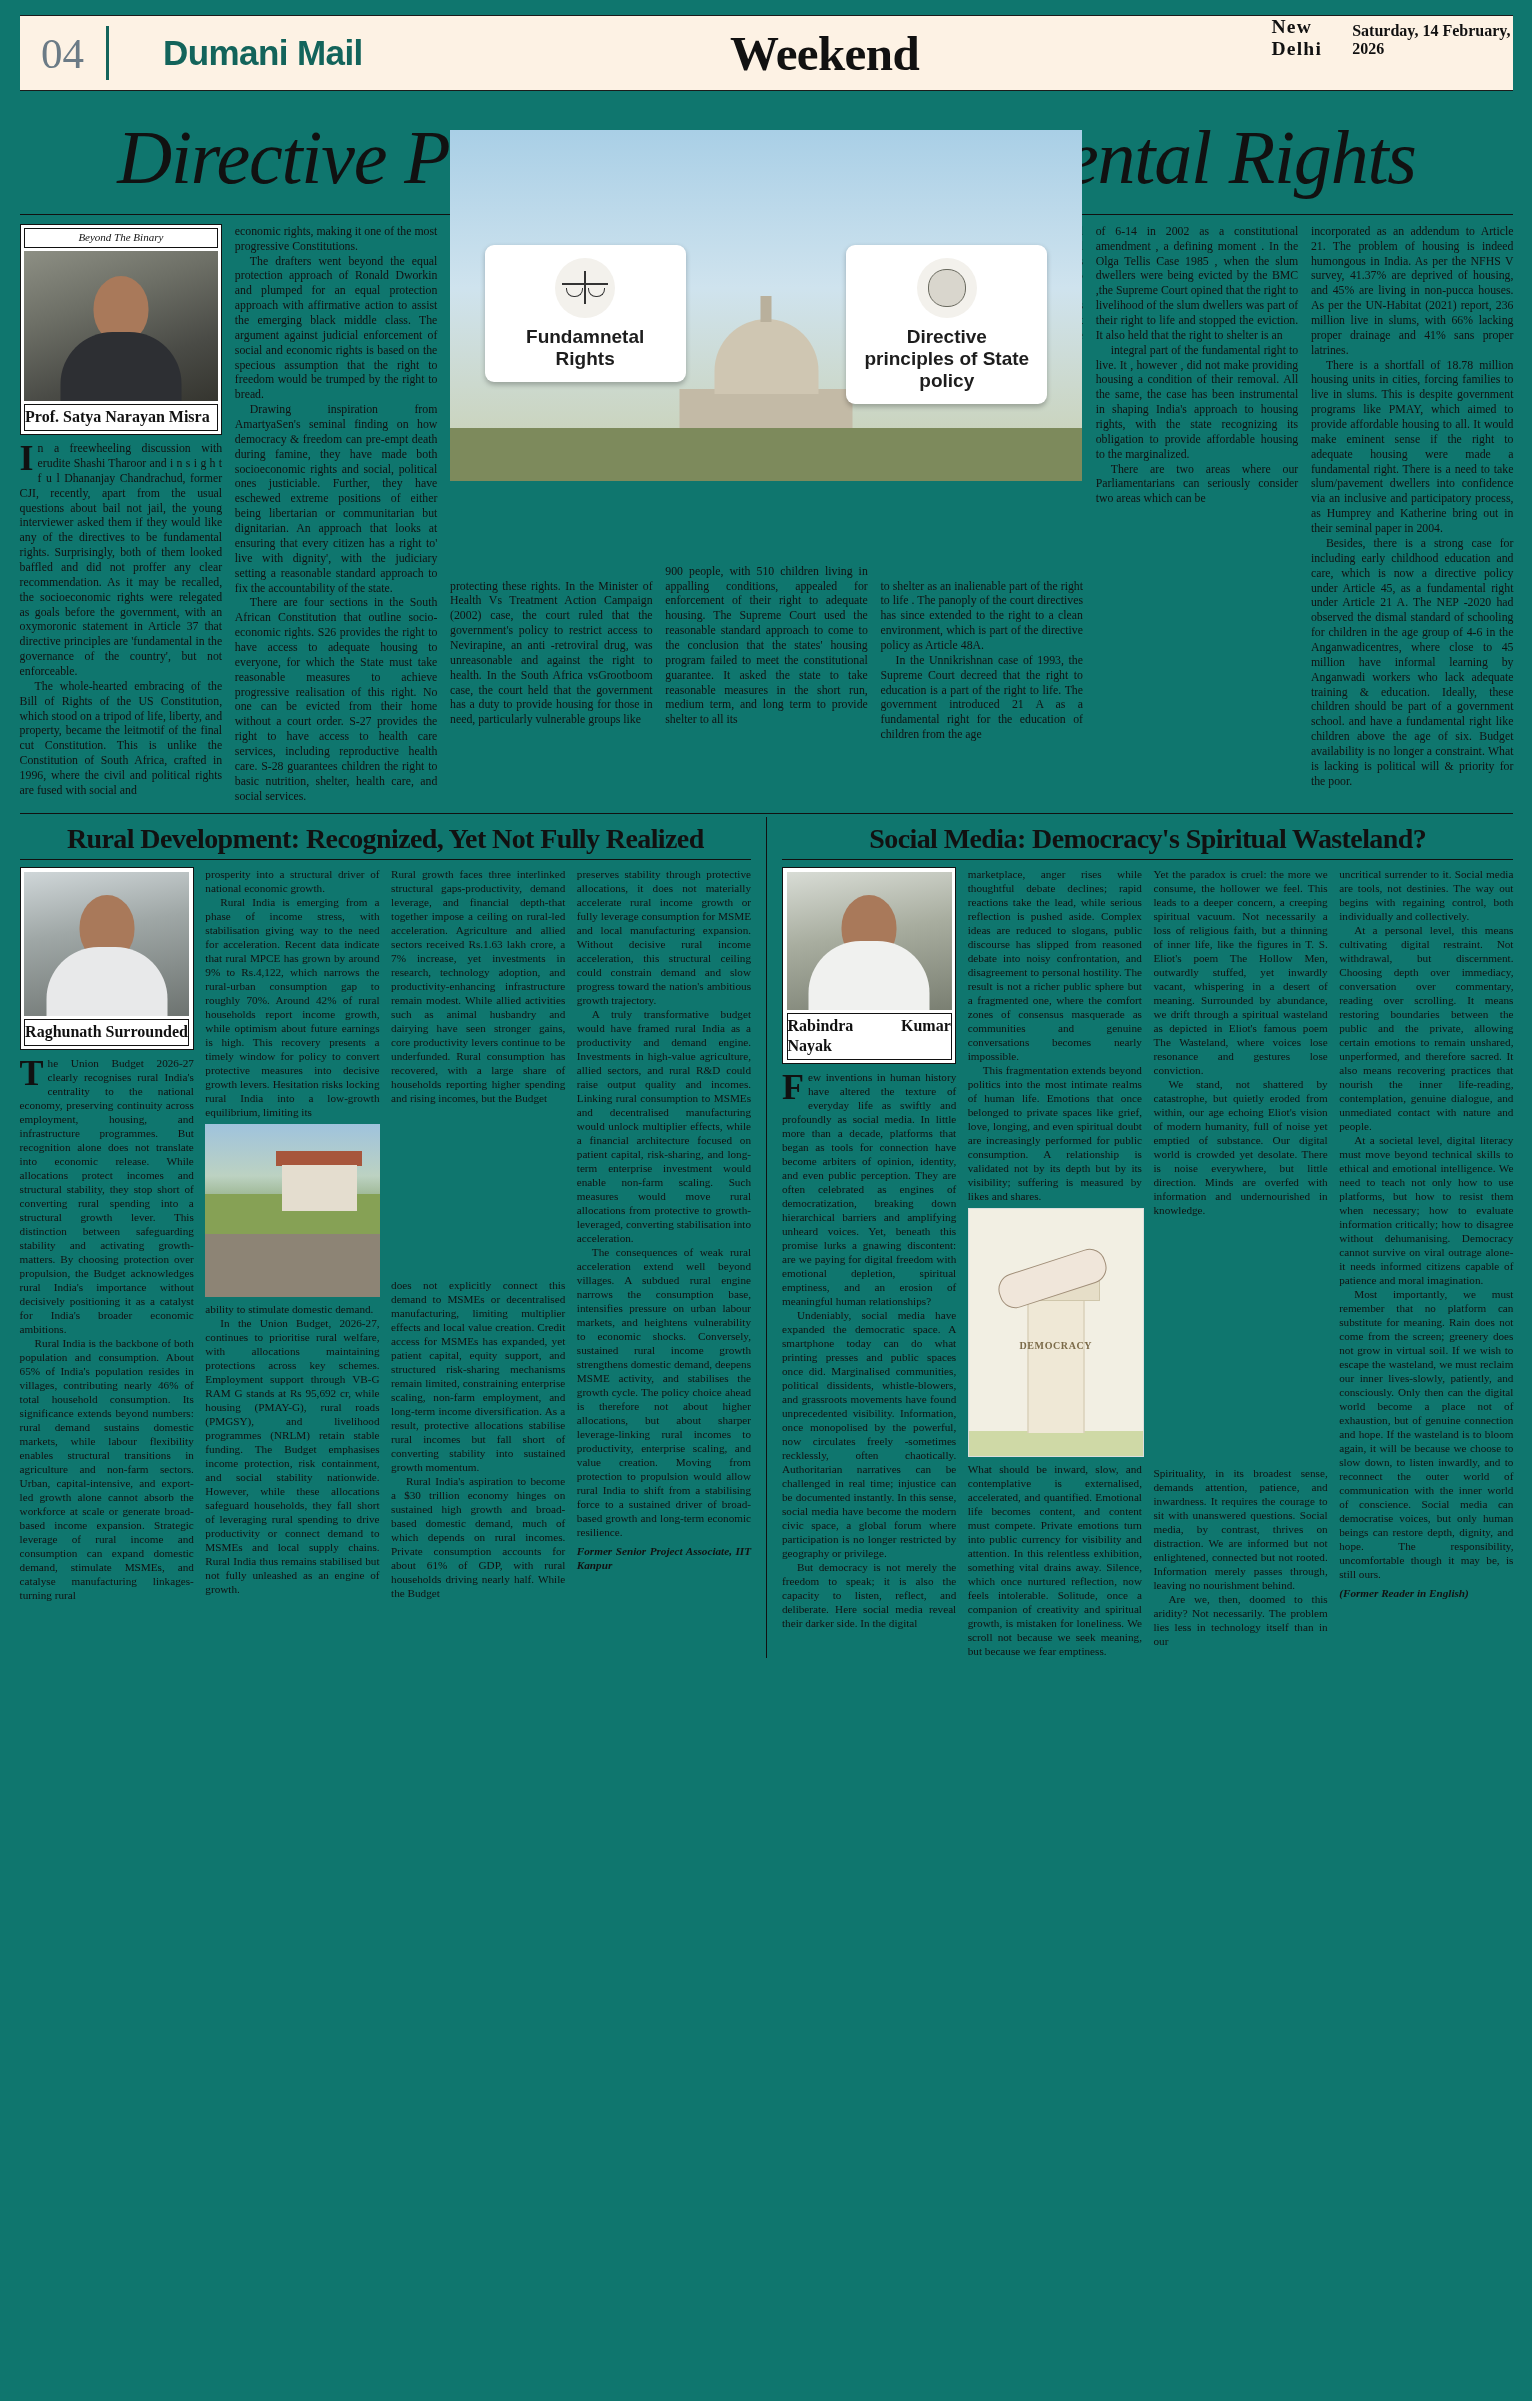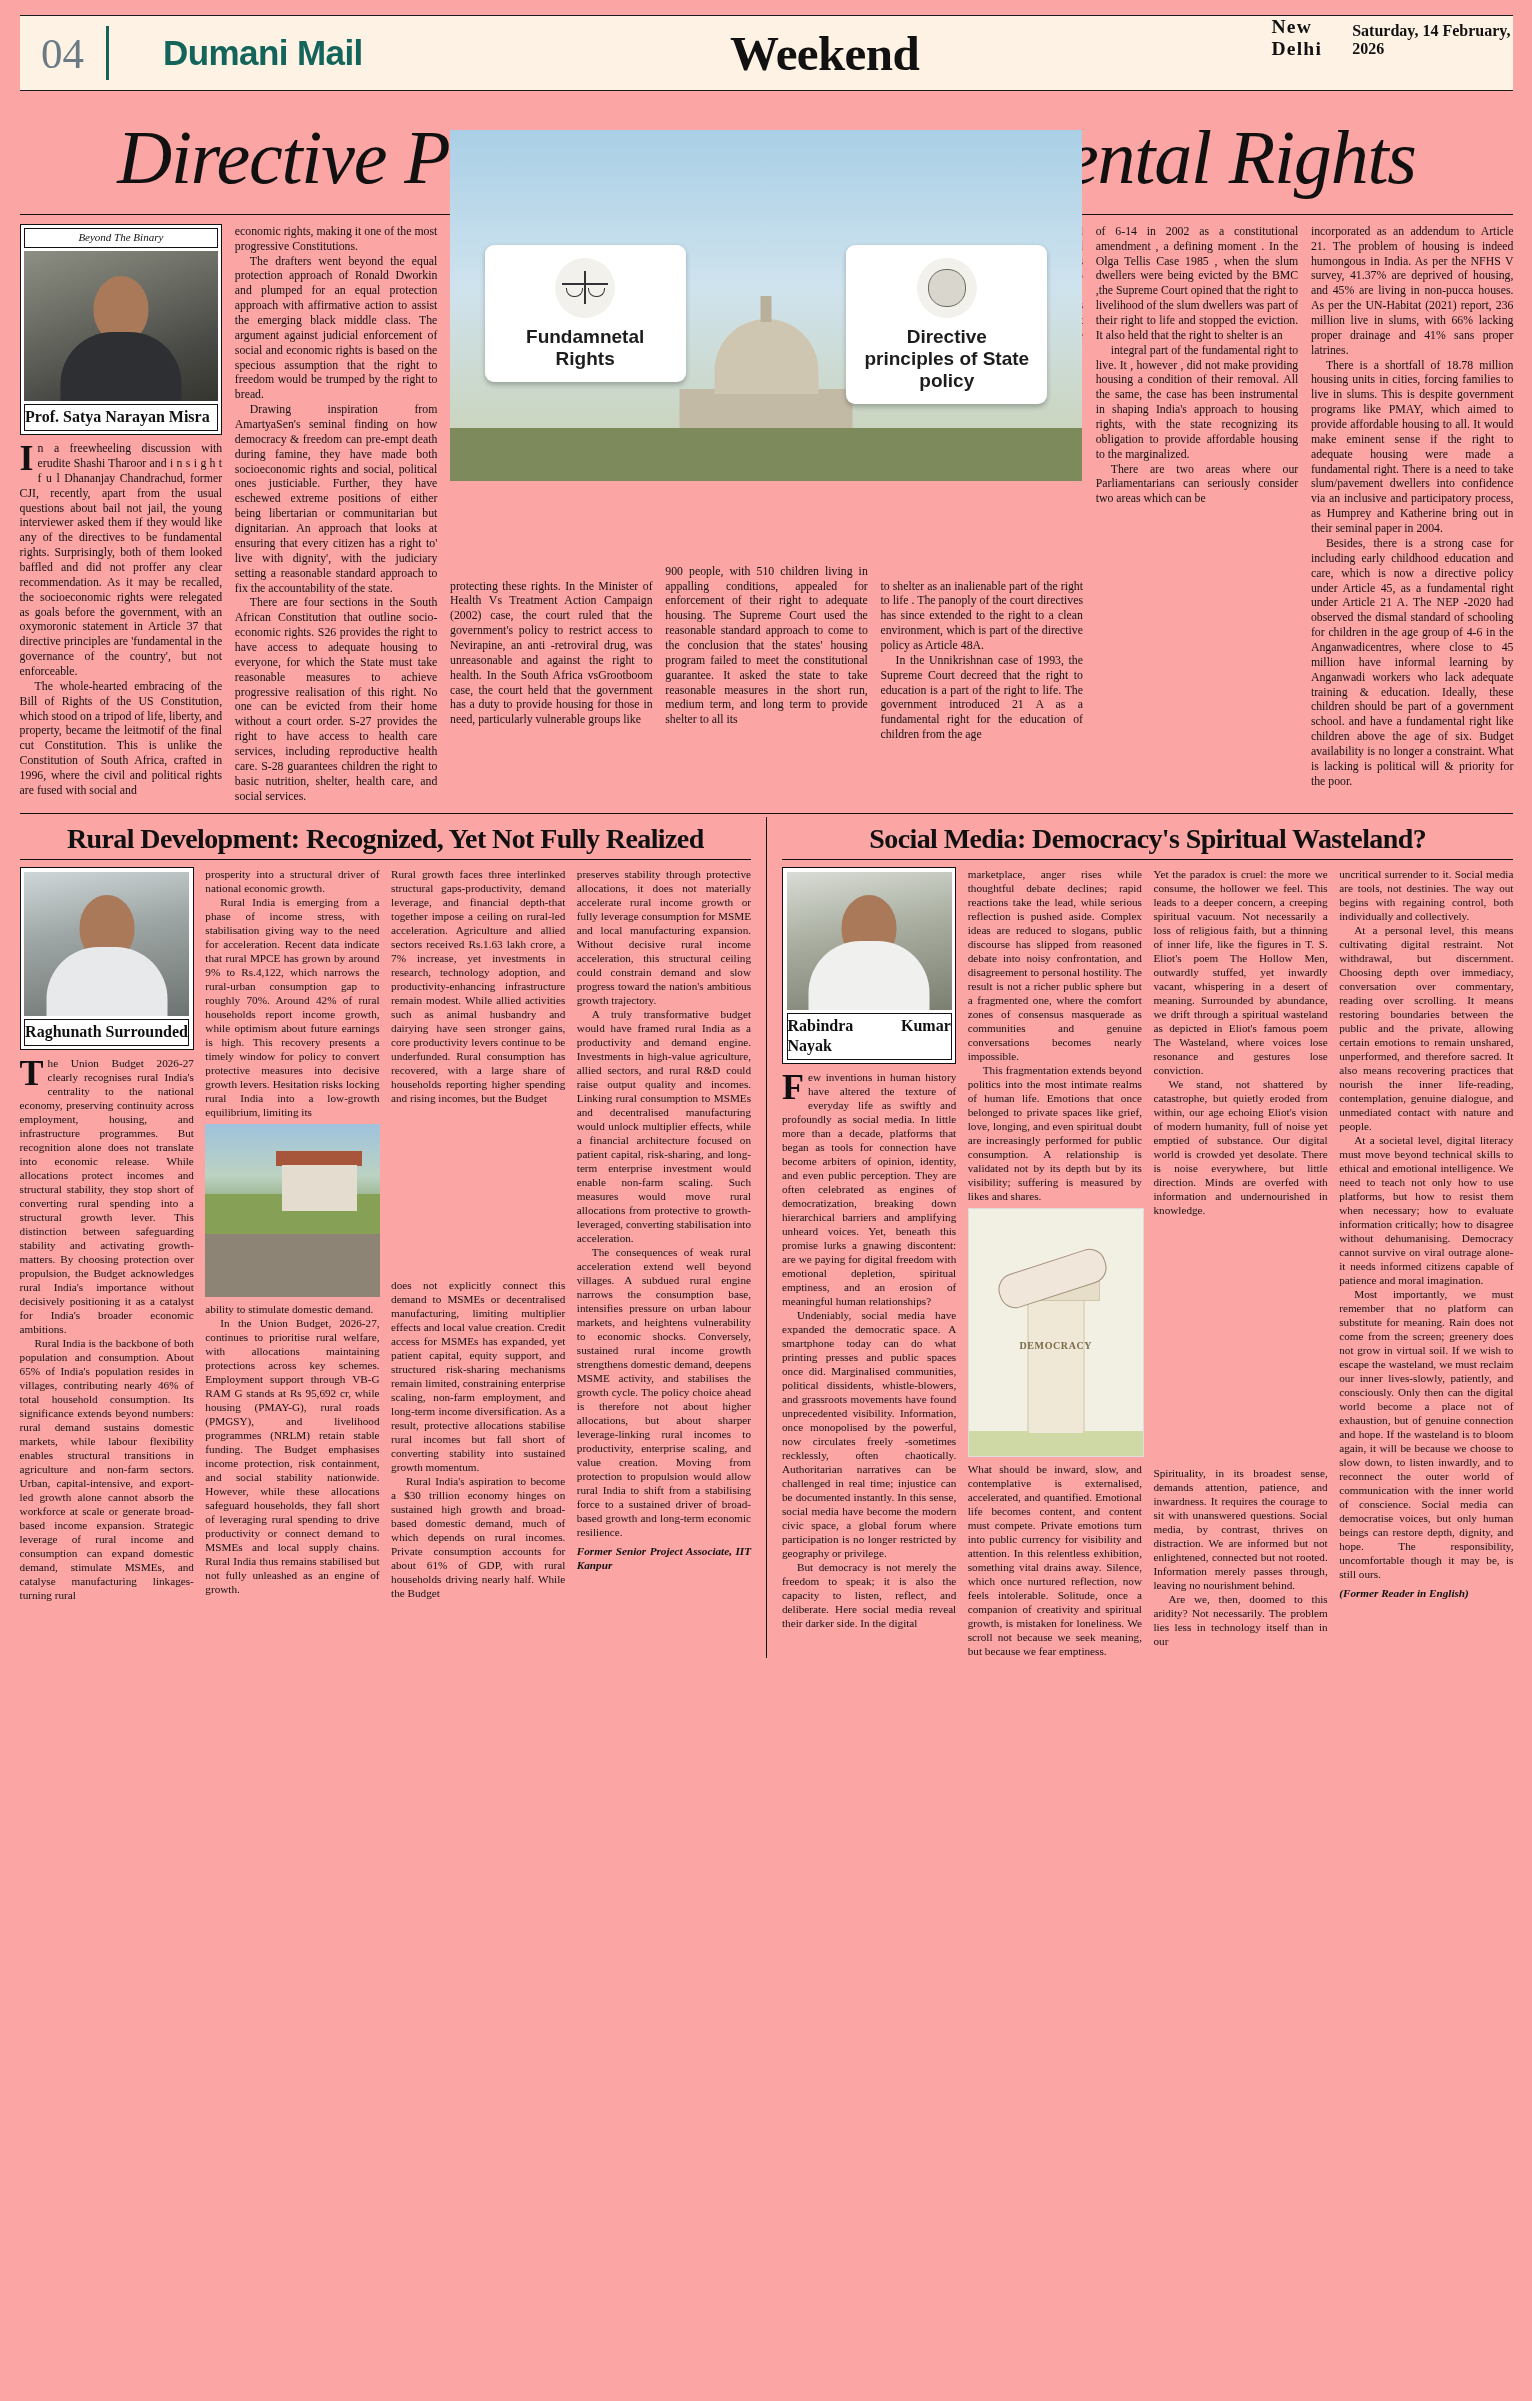--- a/index.html
+++ b/index.html
@@ -1,17 +1,17 @@
 <!DOCTYPE html>
 <html style="font-size:9.2px"><head>
 <meta charset="utf-8">
 <style>
   html,body{margin:0;padding:0;background:#fff;}
   body{width:1533px;font-family:"Liberation Serif", serif;color:#111;}
-  .page{width:1533px;min-height:2401px;box-sizing:border-box;padding:15px 19.6px 11.5px 19.6px;background:#fca5a5;}
+  .page{width:1533px;min-height:2401px;box-sizing:border-box;padding:15px 19.6px 11.5px 19.6px;background:#0f766e;}
 
   
   .masthead{display:flex;align-items:stretch;border-top:1.7px solid #1b1b1b;border-bottom:1.7px solid #1b1b1b;background:#fdf2e4;height:74px;}
   .mh-page{width:86px;display:flex;align-items:center;justify-content:center;font-size:43px;color:#6b7b86;font-family:"Liberation Serif",serif;}
   .mh-sep{width:3.5px;background:#13645b;margin:10.4px 0;}
   .mh-brand{padding:0 15px;display:flex;align-items:center;font-size:35px;font-weight:bold;color:#13645b;font-family:Liberation Sans, sans-serif;letter-spacing:-0.6px;margin-left:39px;}
   .mh-center{flex:1;display:flex;align-items:center;justify-content:center;}
   .mh-center span{font-size:49px;font-weight:bold;font-family:"Liberation Serif",serif;letter-spacing:-0.6px;}
   .mh-right{width:242px;display:flex;flex-direction:row;align-items:flex-start;justify-content:center;}
   .mh-right .city{font-size:19.6px;font-weight:bold;letter-spacing:1.2px;}

